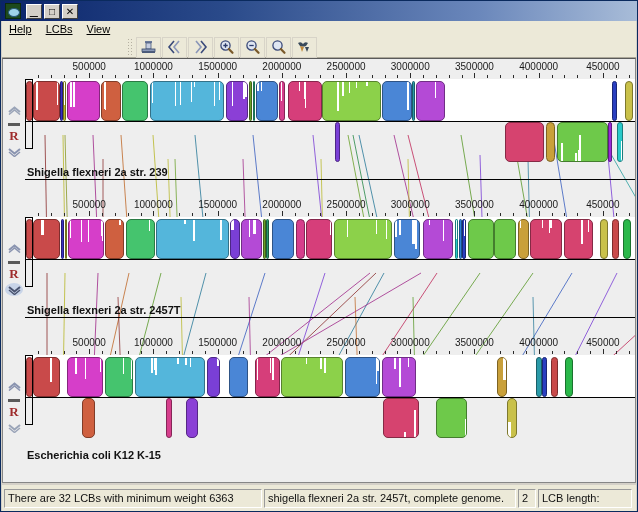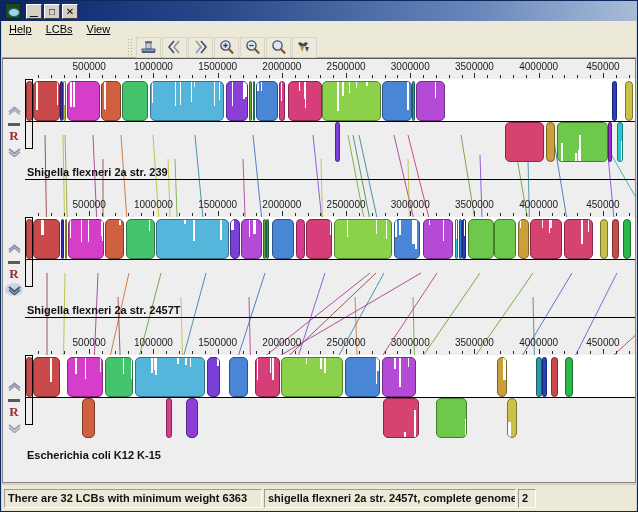--- a/index.html
+++ b/index.html
@@ -192,21 +192,21 @@
     width: 634px; height: 26px;
     background: #ece9d8;
     display: flex; align-items: center;
     padding: 3px 2px;
   }
   .sfield {
     height: 19px; background: #ece9d8;
     border: 1px solid #ffffff;
     border-left-color: #9a9a9a; border-top-color: #9a9a9a;
     display: flex; align-items: center;
-    font-size: 11px; font-weight: bold; color: #111;
+    font-size: 11px; font-weight: normal; color: #111;
     padding: 0 3px; white-space: nowrap; overflow: hidden;
     margin-right: 2px;
   }
   #sf-lcbs { width: 258px; }
   #sf-genome { width: 252px; }
   #sf-num { width: 18px; }
   #sf-len { flex: 1; }
 </style>
 </head>
 <body>
@@ -873,15 +873,16 @@
       </div>
 
 
     </div>
   </div>
 
   <div id="statusbar">
     <div class="sfield" id="sf-lcbs">There are 32 LCBs with minimum weight 6363</div>
     <div class="sfield" id="sf-genome">shigella flexneri 2a str. 2457t, complete genome.</div>
     <div class="sfield" id="sf-num">2</div>
+    <div class="sfield" id="sf-len">LCB length:</div>
   </div>
 
 </div>
 
 </body></html>

